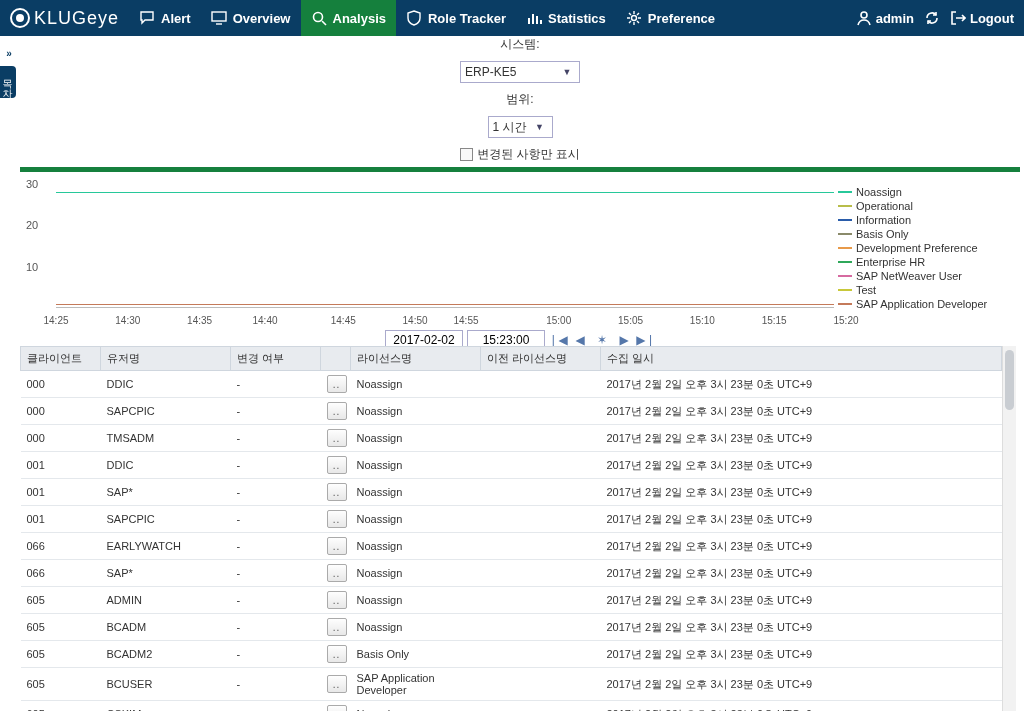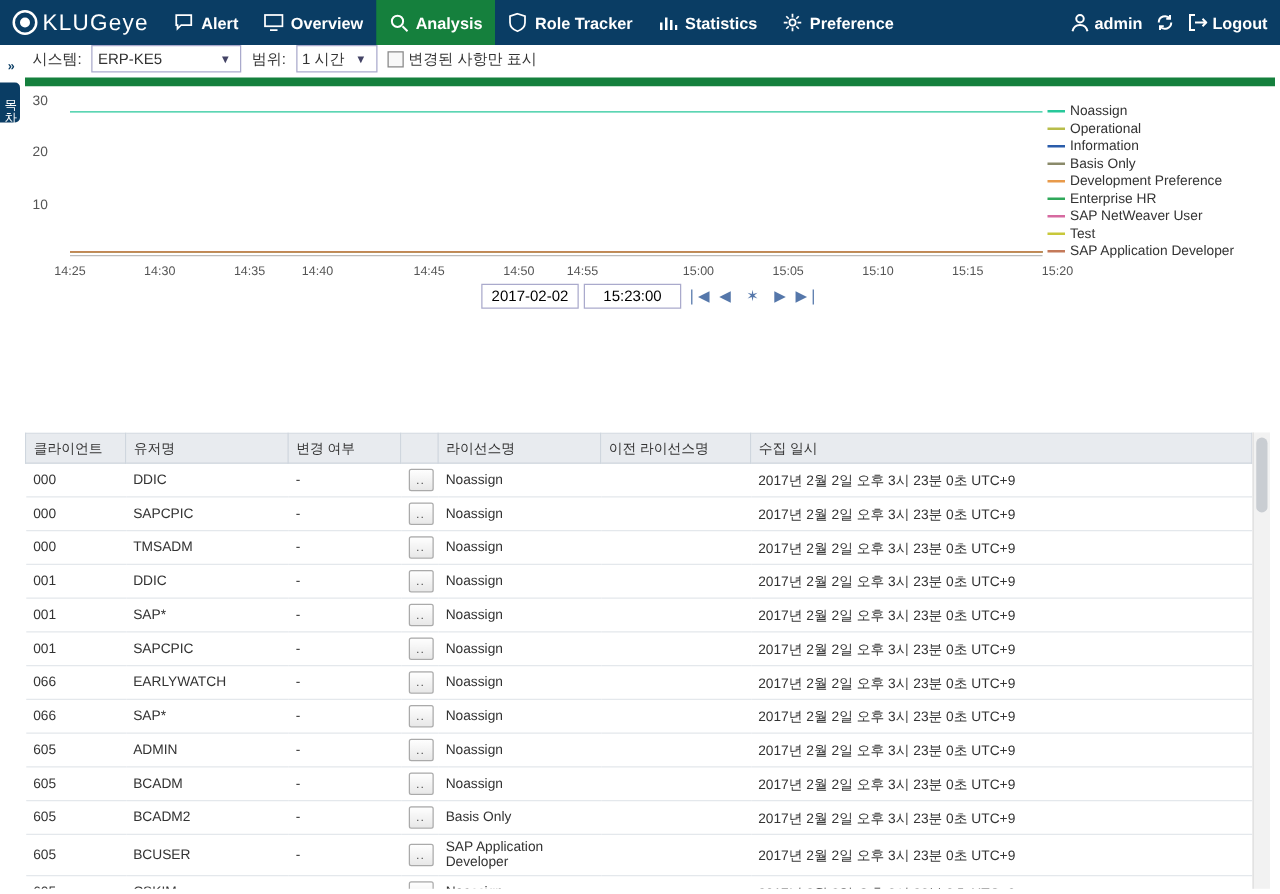--- a/index.html
+++ b/index.html
@@ -16,21 +16,21 @@
 .badge { position: absolute; bottom: -2px; left: 50%; transform: translateX(-50%); font-size: 10px; font-weight: normal; }
 .right-menu { margin-left: auto; display: flex; align-items: center; gap: 10px; }
 .right-item { display: flex; align-items: center; gap: 4px; color: #fff; font-size: 13px; font-weight: bold; cursor: pointer; }
 
 .side-tab { position: absolute; top: 43px; left: 0; width: 16px; background: #0a3d64; color: #fff; padding: 6px 2px; font-size: 10px; writing-mode: vertical-rl; text-align: center; border-radius: 0 4px 4px 0; cursor: pointer; }
 .side-icon { position: absolute; top: 46px; left: 2px; width: 14px; height: 14px; background: #fff; color: #0a3d64; border-radius: 2px; display: flex; align-items: center; justify-content: center; font-size: 10px; font-weight: bold; }
 
 .main { position: absolute; top: 36px; left: 20px; right: 4px; bottom: 0; background: #fff; overflow: hidden; }
 .page-title { font-size: 22px; font-weight: bold; padding: 14px 14px 10px; color: #333; }
 
-.filter-row { display: flex; align-items: center; gap: 8px; padding: 0 6px 4px; border-bottom: 7px solid #15803d; }
+.filter-row { display: flex; align-items: center; gap: 8px; padding: 0 6px 4px; border-bottom: 5px solid #15803d; flex-direction: column; }
 .filter-label { font-size: 12px; }
 .select { height: 22px; border: 1px solid #aac; background: #fff; padding: 0 4px; font-size: 12px; position: relative; display: inline-flex; align-items: center; }
 .select-val { flex: 1; }
 .select-arrow { width: 16px; text-align: center; color: #446; font-size: 9px; }
 #sel-system { width: 120px; }
 #sel-range { width: 65px; }
 .check { display: inline-flex; align-items: center; gap: 4px; }
 .check-box { width: 13px; height: 13px; border: 1px solid #888; background: #f8f8f8; }
 
 .chart-wrap { position: relative; margin: 4px 6px 0; height: 150px; display: flex; }
@@ -187,21 +187,21 @@
         </div>
       <div id="yticks">
           <div class="y-tick" style="top: 84.6667px;">10</div>
           <div class="y-tick" style="top: 43.3333px;">20</div>
           <div class="y-tick" style="top: 2px; text-align: center;">30</div>
         </div>
       <div id="xticks">
           <div class="x-tick" style="left: 30px;">14:25</div>
           <div class="x-tick" style="left: 101.818px;">14:30</div>
           <div class="x-tick" style="left: 173.636px;">14:35</div>
-          <div class="x-tick" style="left: 228px;">14:40</div>
+          <div class="x-tick" style="left: 239px;">14:40</div>
           <div class="x-tick" style="left: 317.273px;">14:45</div>
           <div class="x-tick" style="left: 389.091px;">14:50</div>
           <div class="x-tick" style="left: 440px;">14:55</div>
           <div class="x-tick" style="left: 532.727px;">15:00</div>
           <div class="x-tick" style="left: 604.545px;">15:05</div>
           <div class="x-tick" style="left: 676.364px;">15:10</div>
           <div class="x-tick" style="left: 748.182px;">15:15</div>
           <div class="x-tick" style="left: 820px;">15:20</div>
         </div>
     </div>

